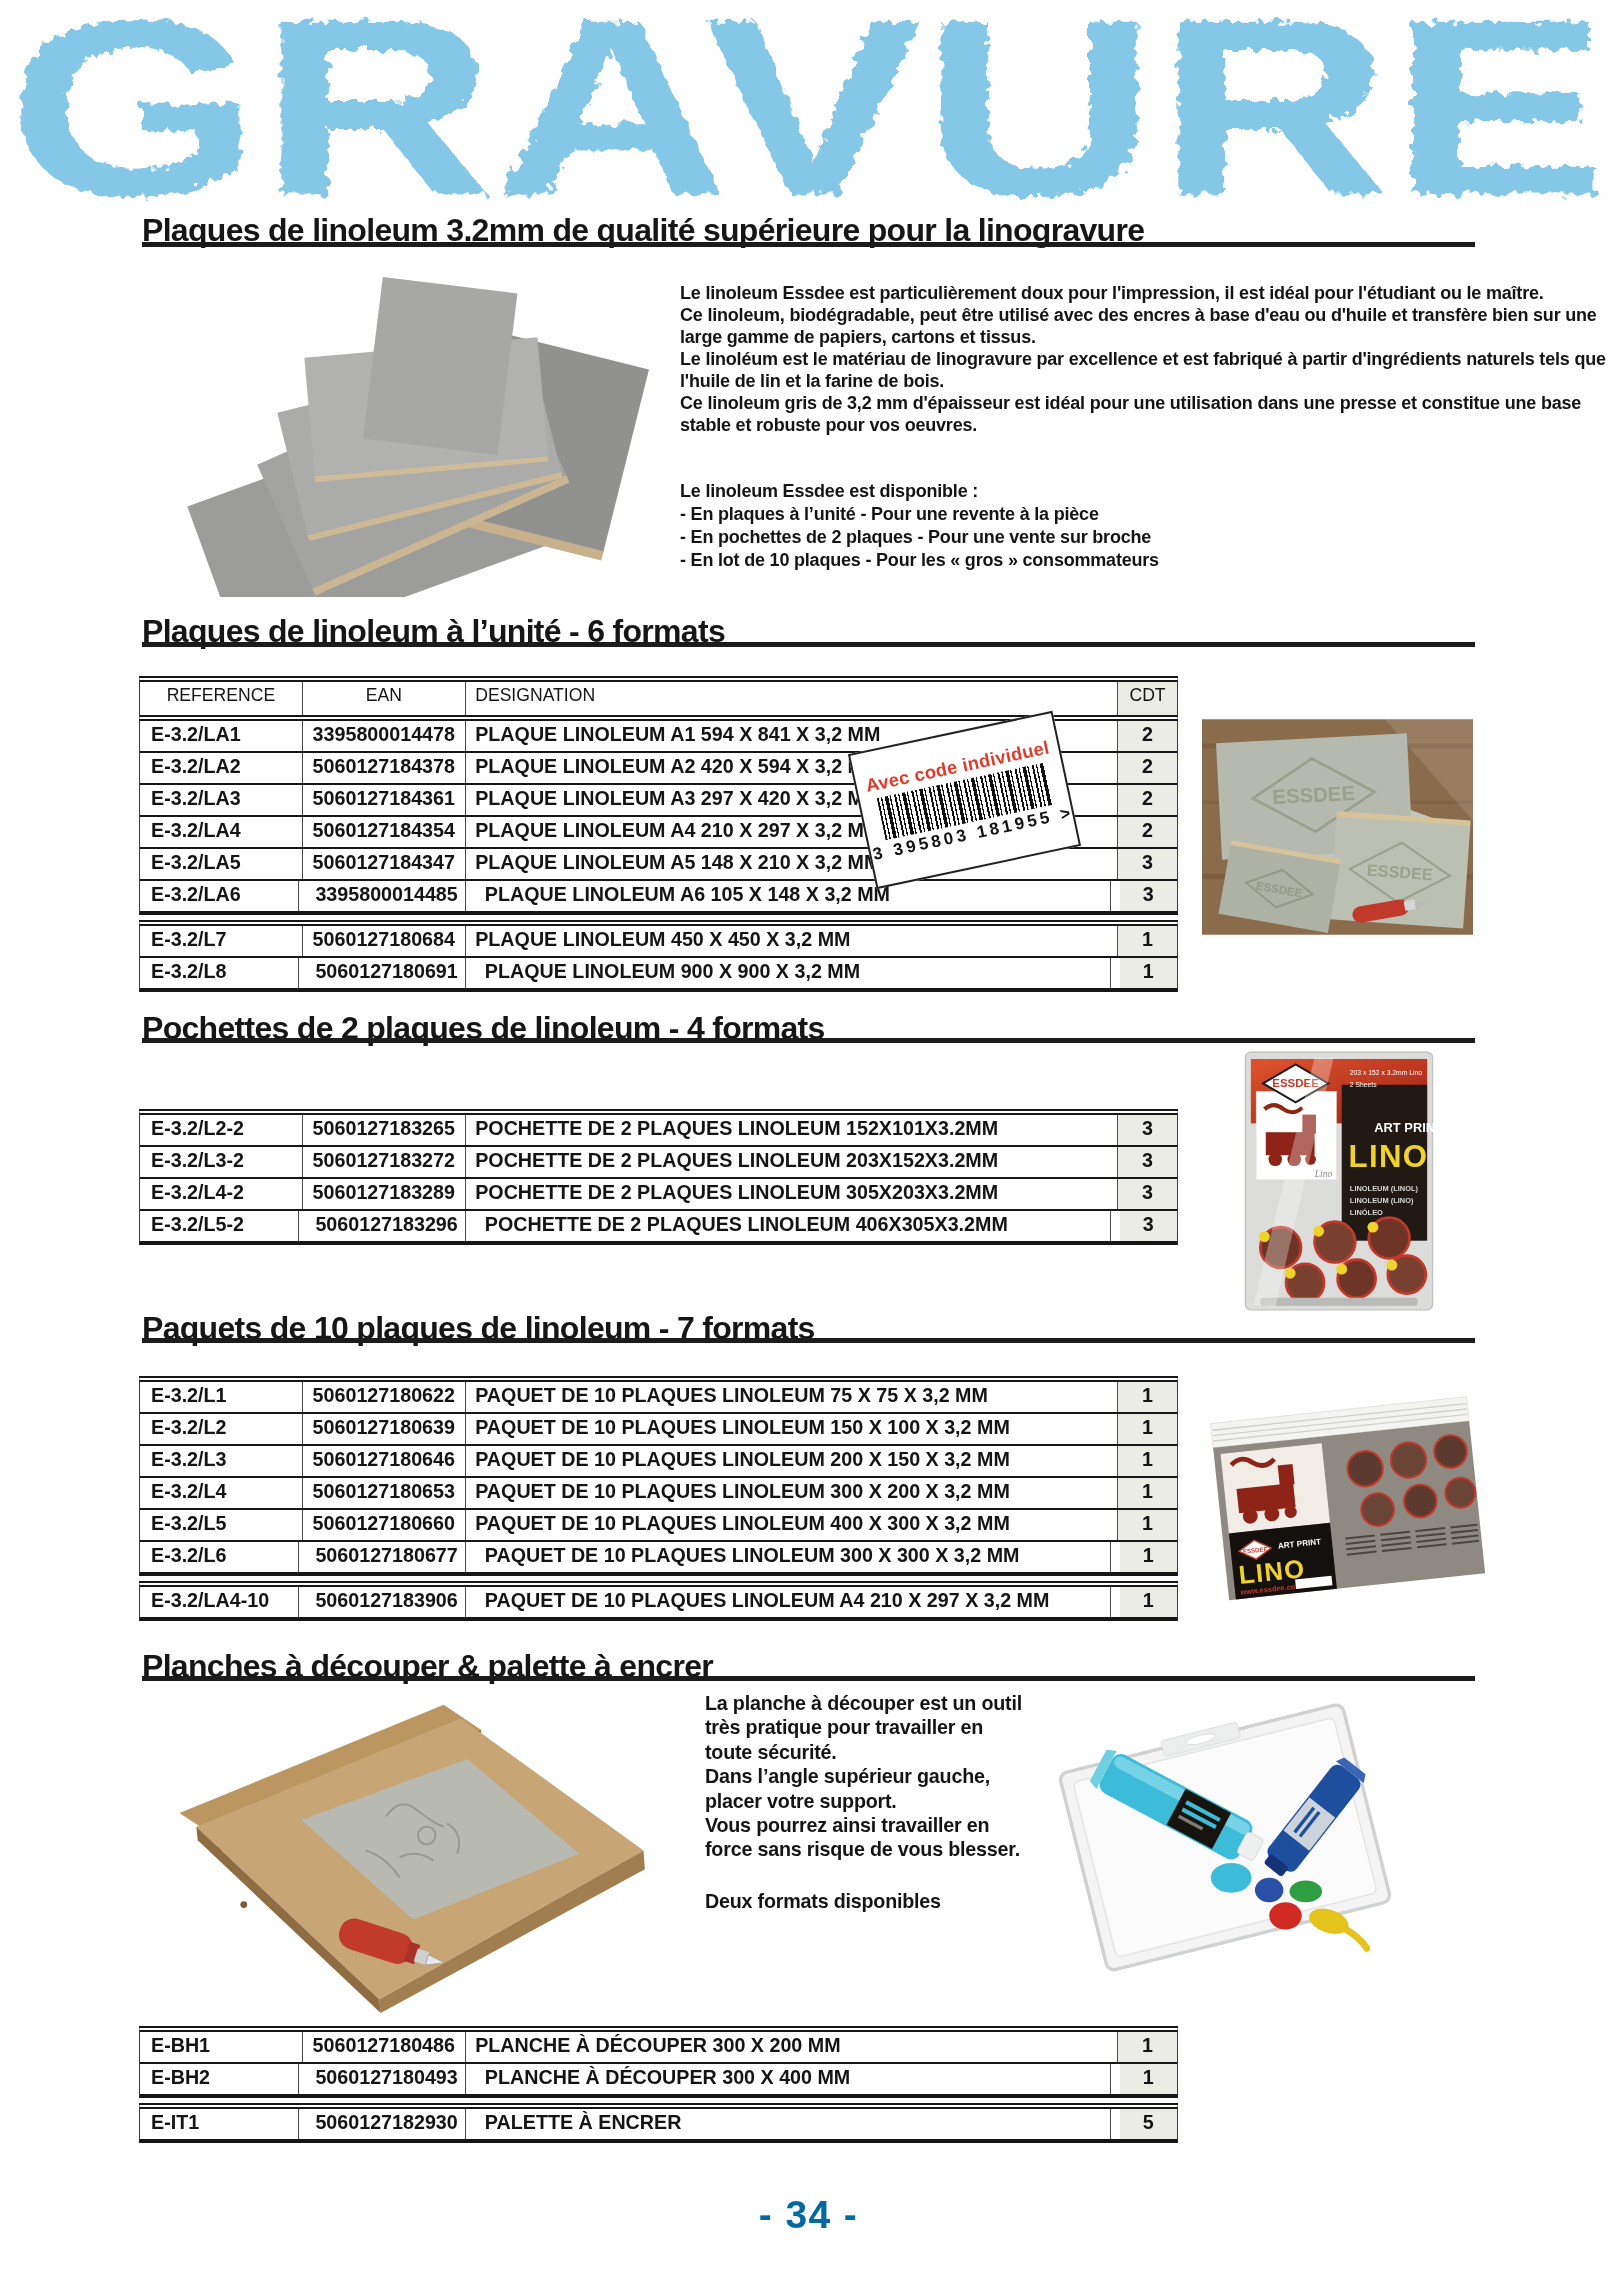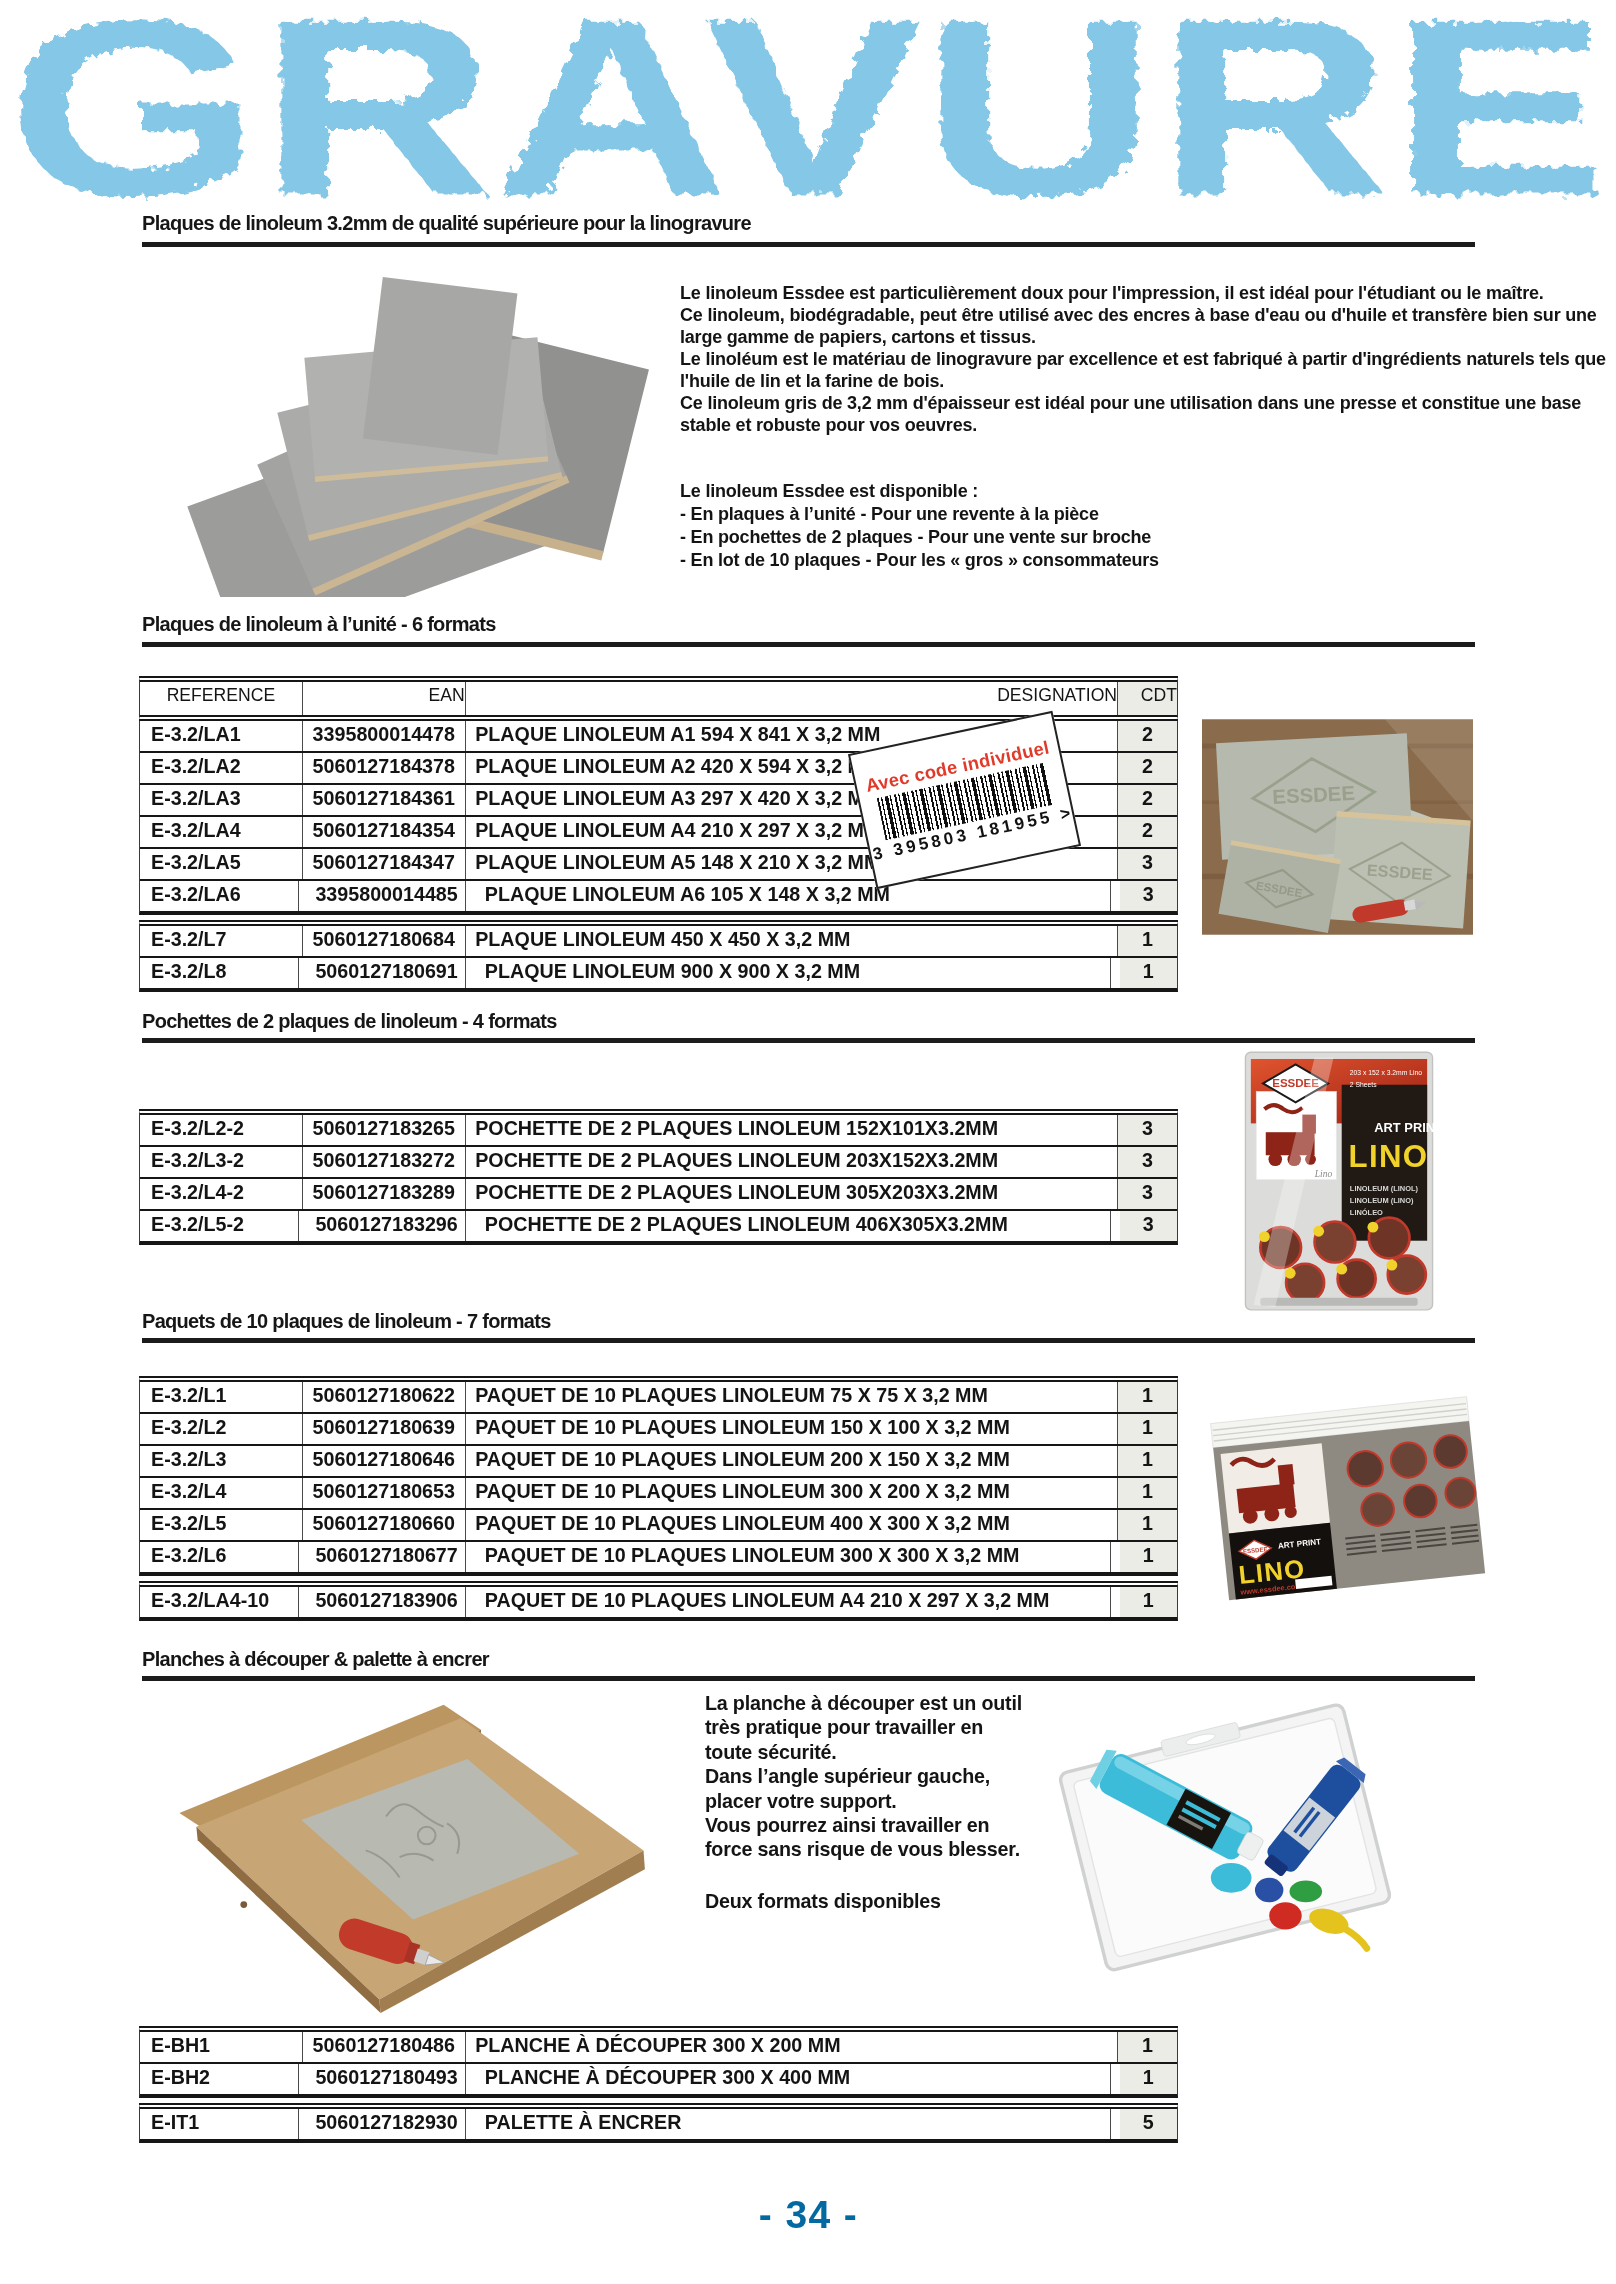--- a/index.html
+++ b/index.html
@@ -1,20 +1,20 @@
 <!DOCTYPE html>
 <html style="font-size:11px"><head>
 <meta charset="utf-8">
 <style>
   html,body{margin:0;padding:0;background:#ffffff;}
   .page{position:relative;width:1617px;height:2284px;background:#ffffff;
         font-family:"Liberation Sans",sans-serif;overflow:hidden;}
 
   
-  .h{position:absolute;left:142px;font-weight:bold;font-size:20px;letter-spacing:-0.7px;
+  .h{position:absolute;left:142px;font-weight:bold;font-size:32px;letter-spacing:-0.7px;
      color:#161616;white-space:nowrap;}
   .rule{position:absolute;left:142px;width:1333px;height:5.4px;background:#1c1c1c;}
 
   
   .bodytext{position:absolute;left:680px;width:930px;font-size:18px;font-weight:bold;
             line-height:22px;color:#141414;letter-spacing:-0.2px;}
   .avail{line-height:23px;}
   .smalltext{position:absolute;left:685px;width:319px;font-size:19.7px;font-weight:bold;
              line-height:24.4px;color:#141414;letter-spacing:-0.2px;margin-left:20px;}
   .smalltext .para{margin:0 0 0 0;}
@@ -29,21 +29,21 @@
   .tbody.extra{margin-top:5.4px;border-top:6.8px double #161616;}
   .trow{display:flex;height:30px;border-bottom:2.7px solid #161616;line-height:27px;}
   .tbody .trow:last-child{border-bottom:0;gap:9px;}
   .thead .trow{height:33px;border-bottom:0;}
   .c{box-sizing:border-box;border-right:1.4px solid #4a4a4a;font-size:19.7px;font-weight:bold;
      color:#141414;white-space:nowrap;overflow:hidden;}
   .cref{width:163px;padding-left:11px;}
   .cean{width:163px;text-align:center;}
   .cdes{width:653px;padding-left:9.5px;}
   .ccdt{width:59px;border-right:0;text-align:center;background:#ECECE7;}
-  .thead .c{font-weight:normal;font-size:17.6px;text-align:right;}
+  .thead .c{font-weight:normal;font-size:17.6px;}
   .thead .cref{text-align:center;padding-left:0;}
 
   
   .photo{position:absolute;}
 
   
   .sticker{position:absolute;left:860px;top:731px;width:205px;height:134px;background:#fff;
            border:2px solid #222;transform:rotate(-12deg);z-index:5;display:flex;
            flex-direction:column;align-items:center;justify-content:center;}
   .sticker .lbl{color:#E03A2A;font-size:18.3px;font-weight:bold;letter-spacing:0.3px;}

